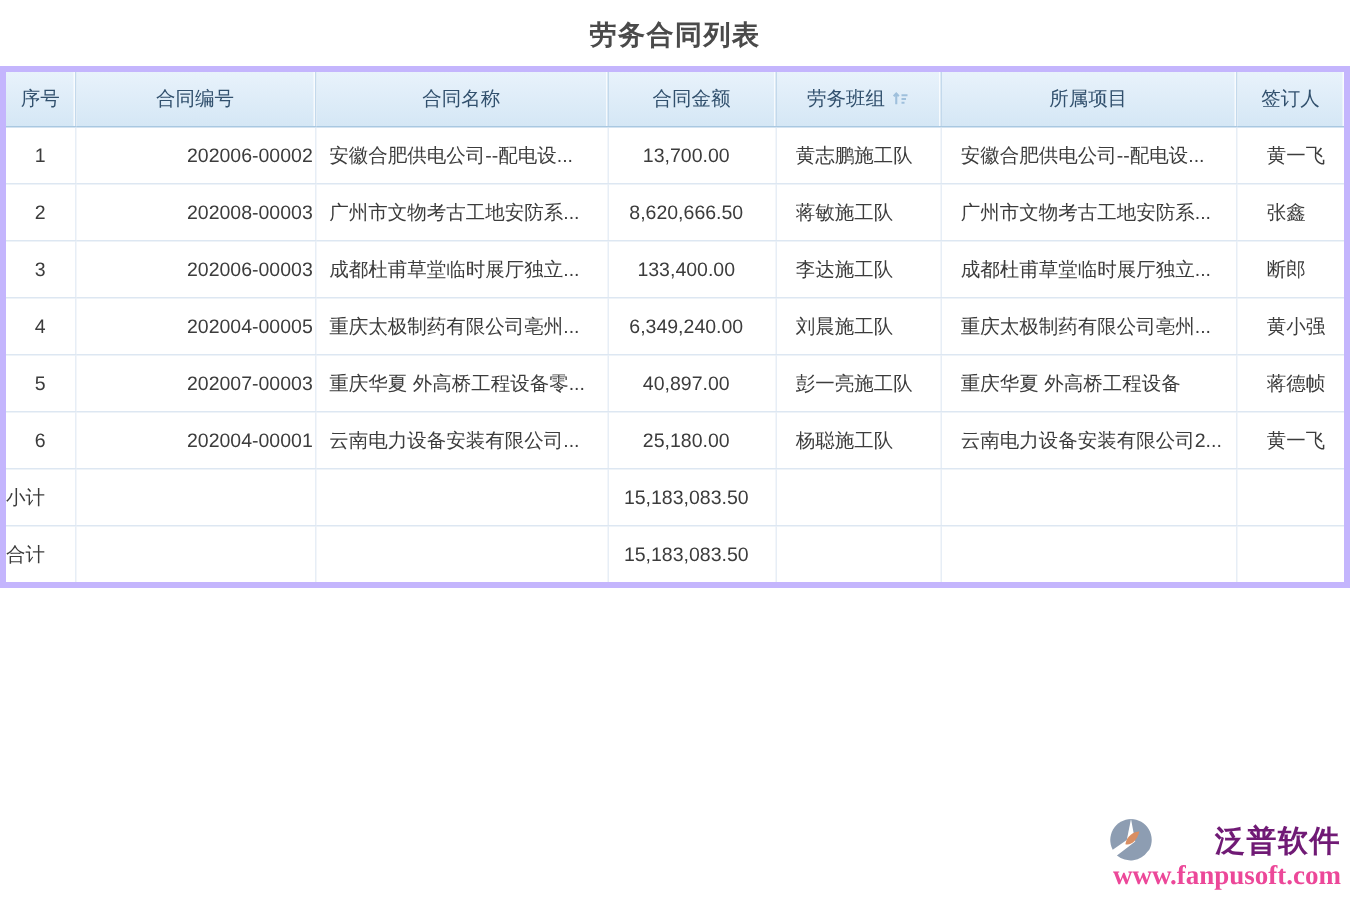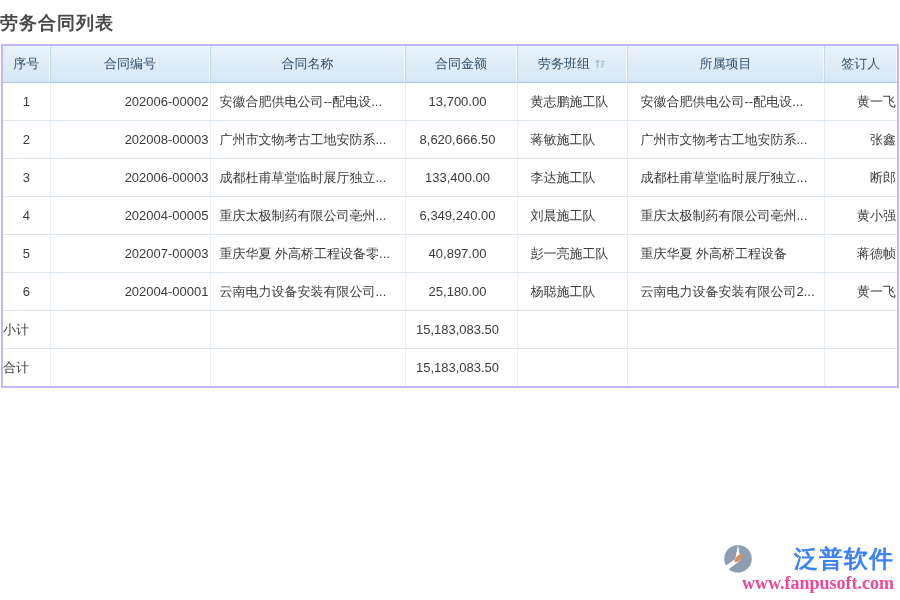--- a/index.html
+++ b/index.html
@@ -3,33 +3,33 @@
 <meta charset="utf-8">
 <style>
   html,body{margin:0;padding:0;}
   body{
     width:900px;height:600px;position:relative;overflow:hidden;
     background:#ffffff;
     font-family:"Liberation Sans","DejaVu Sans",sans-serif;
     -webkit-font-smoothing:antialiased;
   }
   .page-title{
-    text-align:left;
+    text-align:center;
     padding:11px 0 9px 0;
     font-size:18px;
     font-weight:bold;
     color:#4a4a4a;
     letter-spacing:1px;
   }
   table.grid{
     width:896px;
     margin:0 auto;
     border-collapse:collapse;
     table-layout:fixed;
-    border:2px solid #c4b5fd;
+    border:4px solid #c4b5fd;
     font-size:13px;
   }
   table.grid th{
     height:34px;
     background:linear-gradient(#e8f2fb,#d5e7f5);
     color:#31506d;
     font-weight:normal;
     border-bottom:1px solid #a9c8e1;
     border-right:1px solid #c3d9ec;
     box-shadow:inset -1px 0 0 rgba(255,255,255,.75);
@@ -47,31 +47,31 @@
     color:#3c3c3c;
   }
   tfoot td{height:27px;}
   .link{color:#3b7cc0;}
   .c-index{text-align:center;color:#3c3c3c;}
   .c-no{text-align:right;}
   .c-name{text-align:left;padding-left:9px;}
   .c-amount{text-align:center;padding-right:8px;color:#333;margin-top:20px;}
   .c-team{text-align:left;padding-left:13px;}
   .c-project{text-align:left;padding-left:13px;}
-  .c-signer{text-align:right;padding-left:20px;}
+  .c-signer{text-align:left;padding-left:20px;}
   .c-footlabel{text-align:left;padding-left:0;color:#333;}
   .sort-icon{display:inline-block;vertical-align:-1px;margin-left:5px;}
   
   .brand{
     position:absolute;right:6px;bottom:6px;
     display:flex;flex-direction:column;align-items:flex-end;
   }
   .brand-row{display:flex;align-items:center;gap:2px;}
   .brand-name{
-    font-size:24px;color:#3b82f6;font-weight:bold;letter-spacing:1px;
+    font-size:20px;color:#701a75;font-weight:bold;letter-spacing:1px;
     font-family:"Liberation Sans",sans-serif;
     margin-left:39px;
   }
   .brand-url{
     font-size:18px;color:#ec4899;font-weight:bold;
     font-family:"Liberation Serif","DejaVu Serif",serif;
     margin-top:-2px;
   }
 </style>
 </head>

